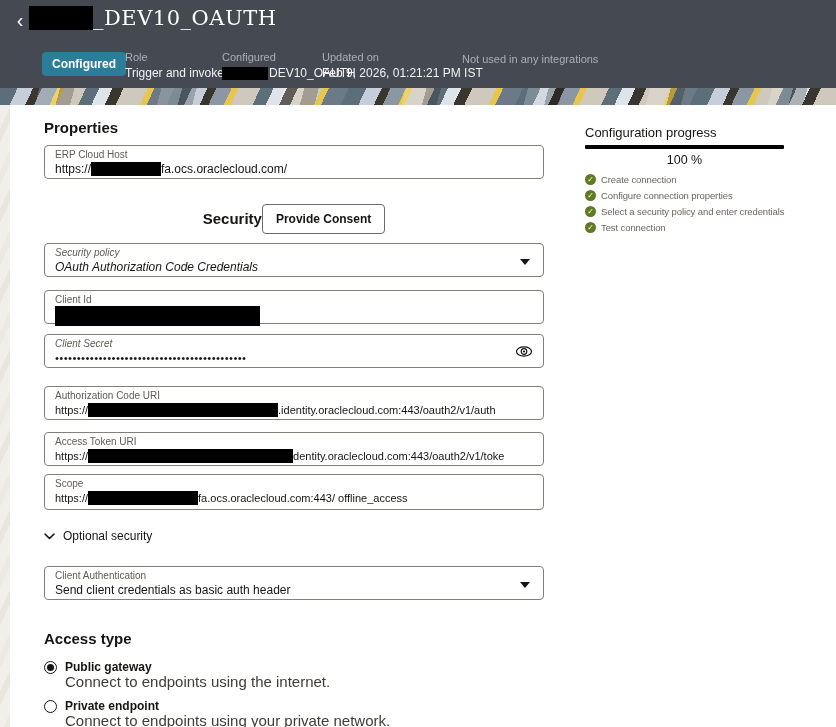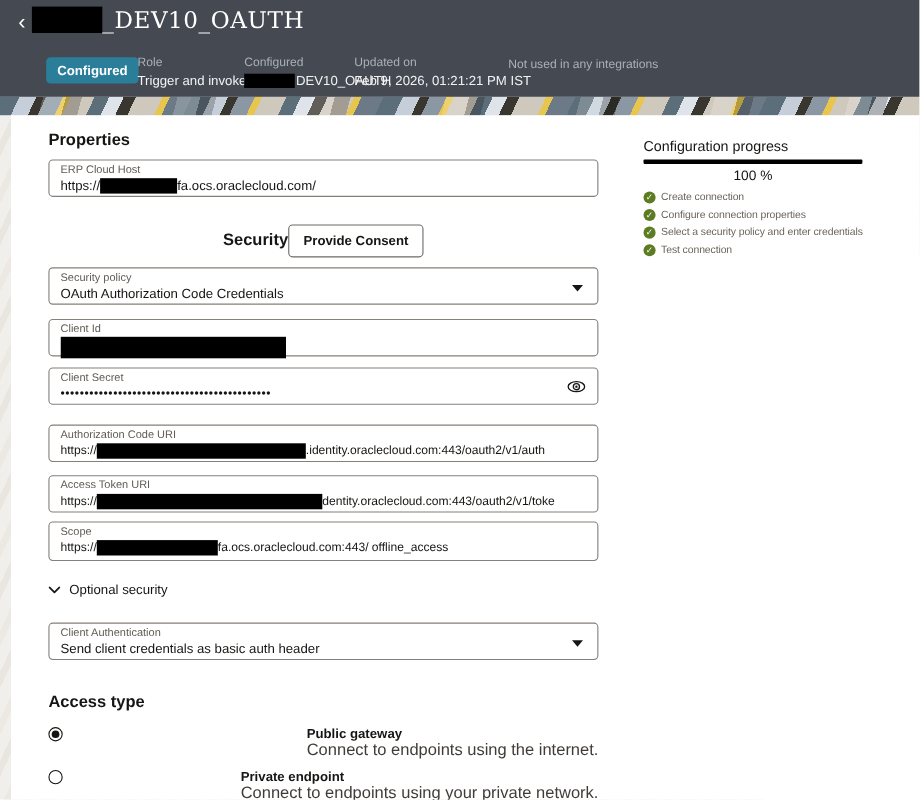--- a/index.html
+++ b/index.html
@@ -59,31 +59,31 @@
     border-left:5px solid transparent; border-right:5px solid transparent;
     border-top:6px solid #161513; }
   .eye { position:absolute; right:10px; top:9px; cursor:pointer; }
 
   .sec-row { margin-top:26px; height:28px; display:flex; align-items:center;
     justify-content:center; }
   .consent-btn { border:1px solid #6f6a65; border-radius:4px; background:#fff;
     font-family:"Liberation Sans", sans-serif; font-weight:bold; font-size:12px;
     color:#161513; padding:7px 13px; cursor:pointer; }
 
-  .mt10{margin-top:10px;} .mt13{margin-top:13px;} .mt18{margin-top:18px;}
+  .mt10{margin-top:10px;font-style:italic;} .mt13{margin-top:13px;} .mt18{margin-top:18px;}
   .mt12{margin-top:12px;} .mt8{margin-top:8px;}
   .scope-field { height:36px; }
 
   .opt-row { margin-top:18px; display:flex; align-items:center; gap:8px;
     cursor:pointer; height:16px; }
   .opt-label { font-size:12px; color:#161513; }
   .client-auth { margin-top:22px; }
 
   .h-access { margin-top:30px; }
-  .radio-row { margin-top:12px; display:flex; gap:8px;justify-content:space-between; }
+  .radio-row { margin-top:12px; display:flex; gap:8px; }
   .radio-row + .radio-row { margin-top:10px; }
   .radio-outer { width:13px; height:13px; border:1px solid #161513; border-radius:50%;
     flex:none; margin-top:1px; display:flex; align-items:center; justify-content:center;
     cursor:pointer; background:#fff; }
   .radio-outer.selected { border-width:1.5px; }
   .radio-dot { width:7px; height:7px; border-radius:50%; background:#161513; }
   .radio-label { font-size:12px; font-weight:bold; color:#161513; line-height:14px; }
   .radio-desc { font-size:15px; color:#403c37; line-height:14px; margin-top:1px; }
 
   

